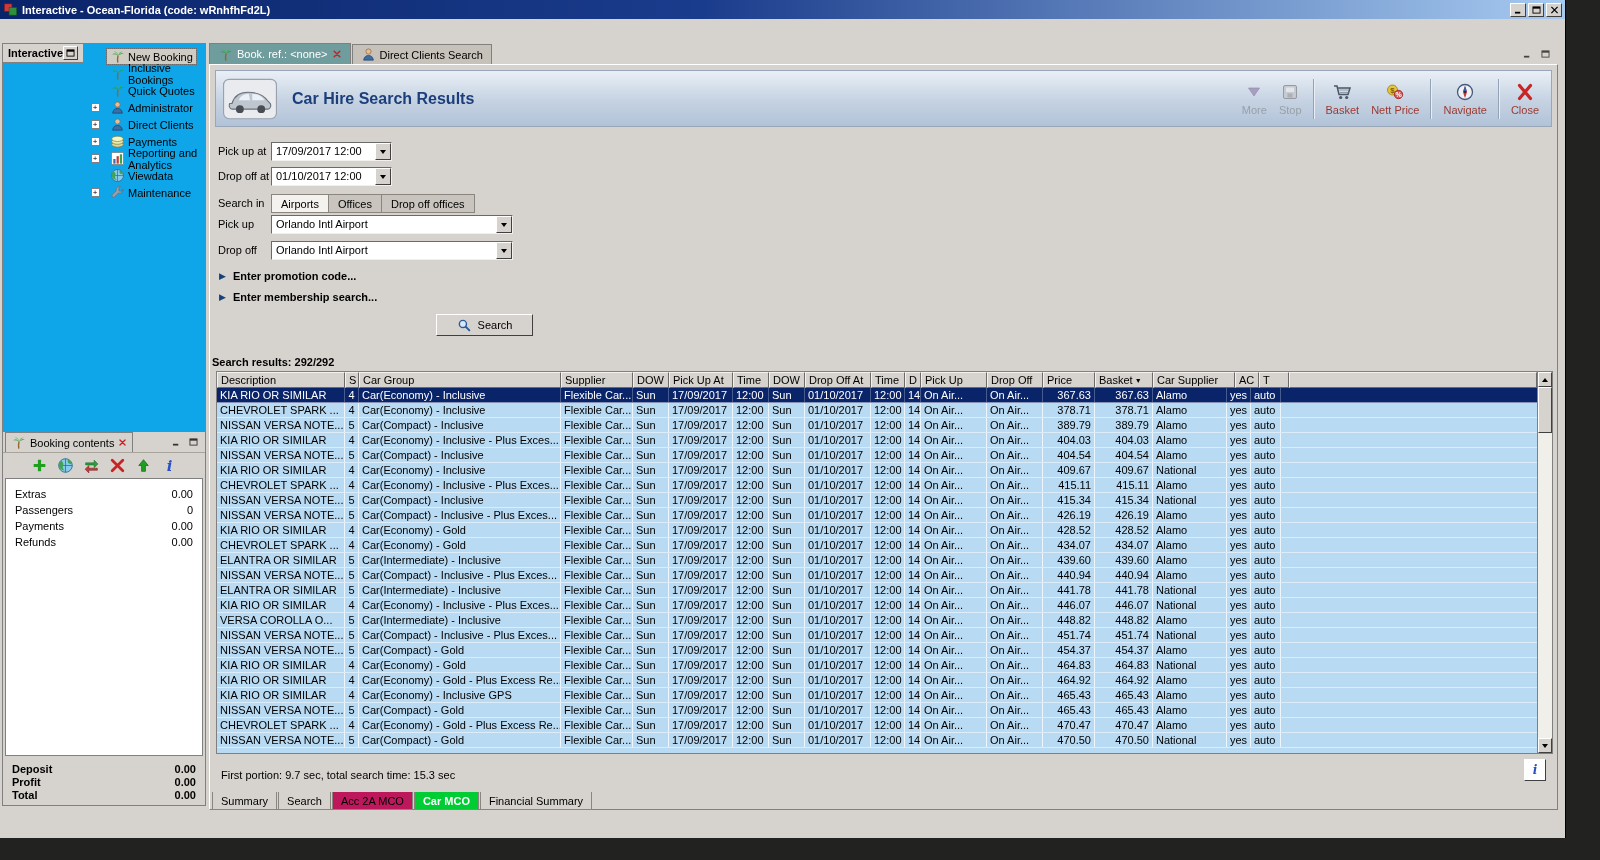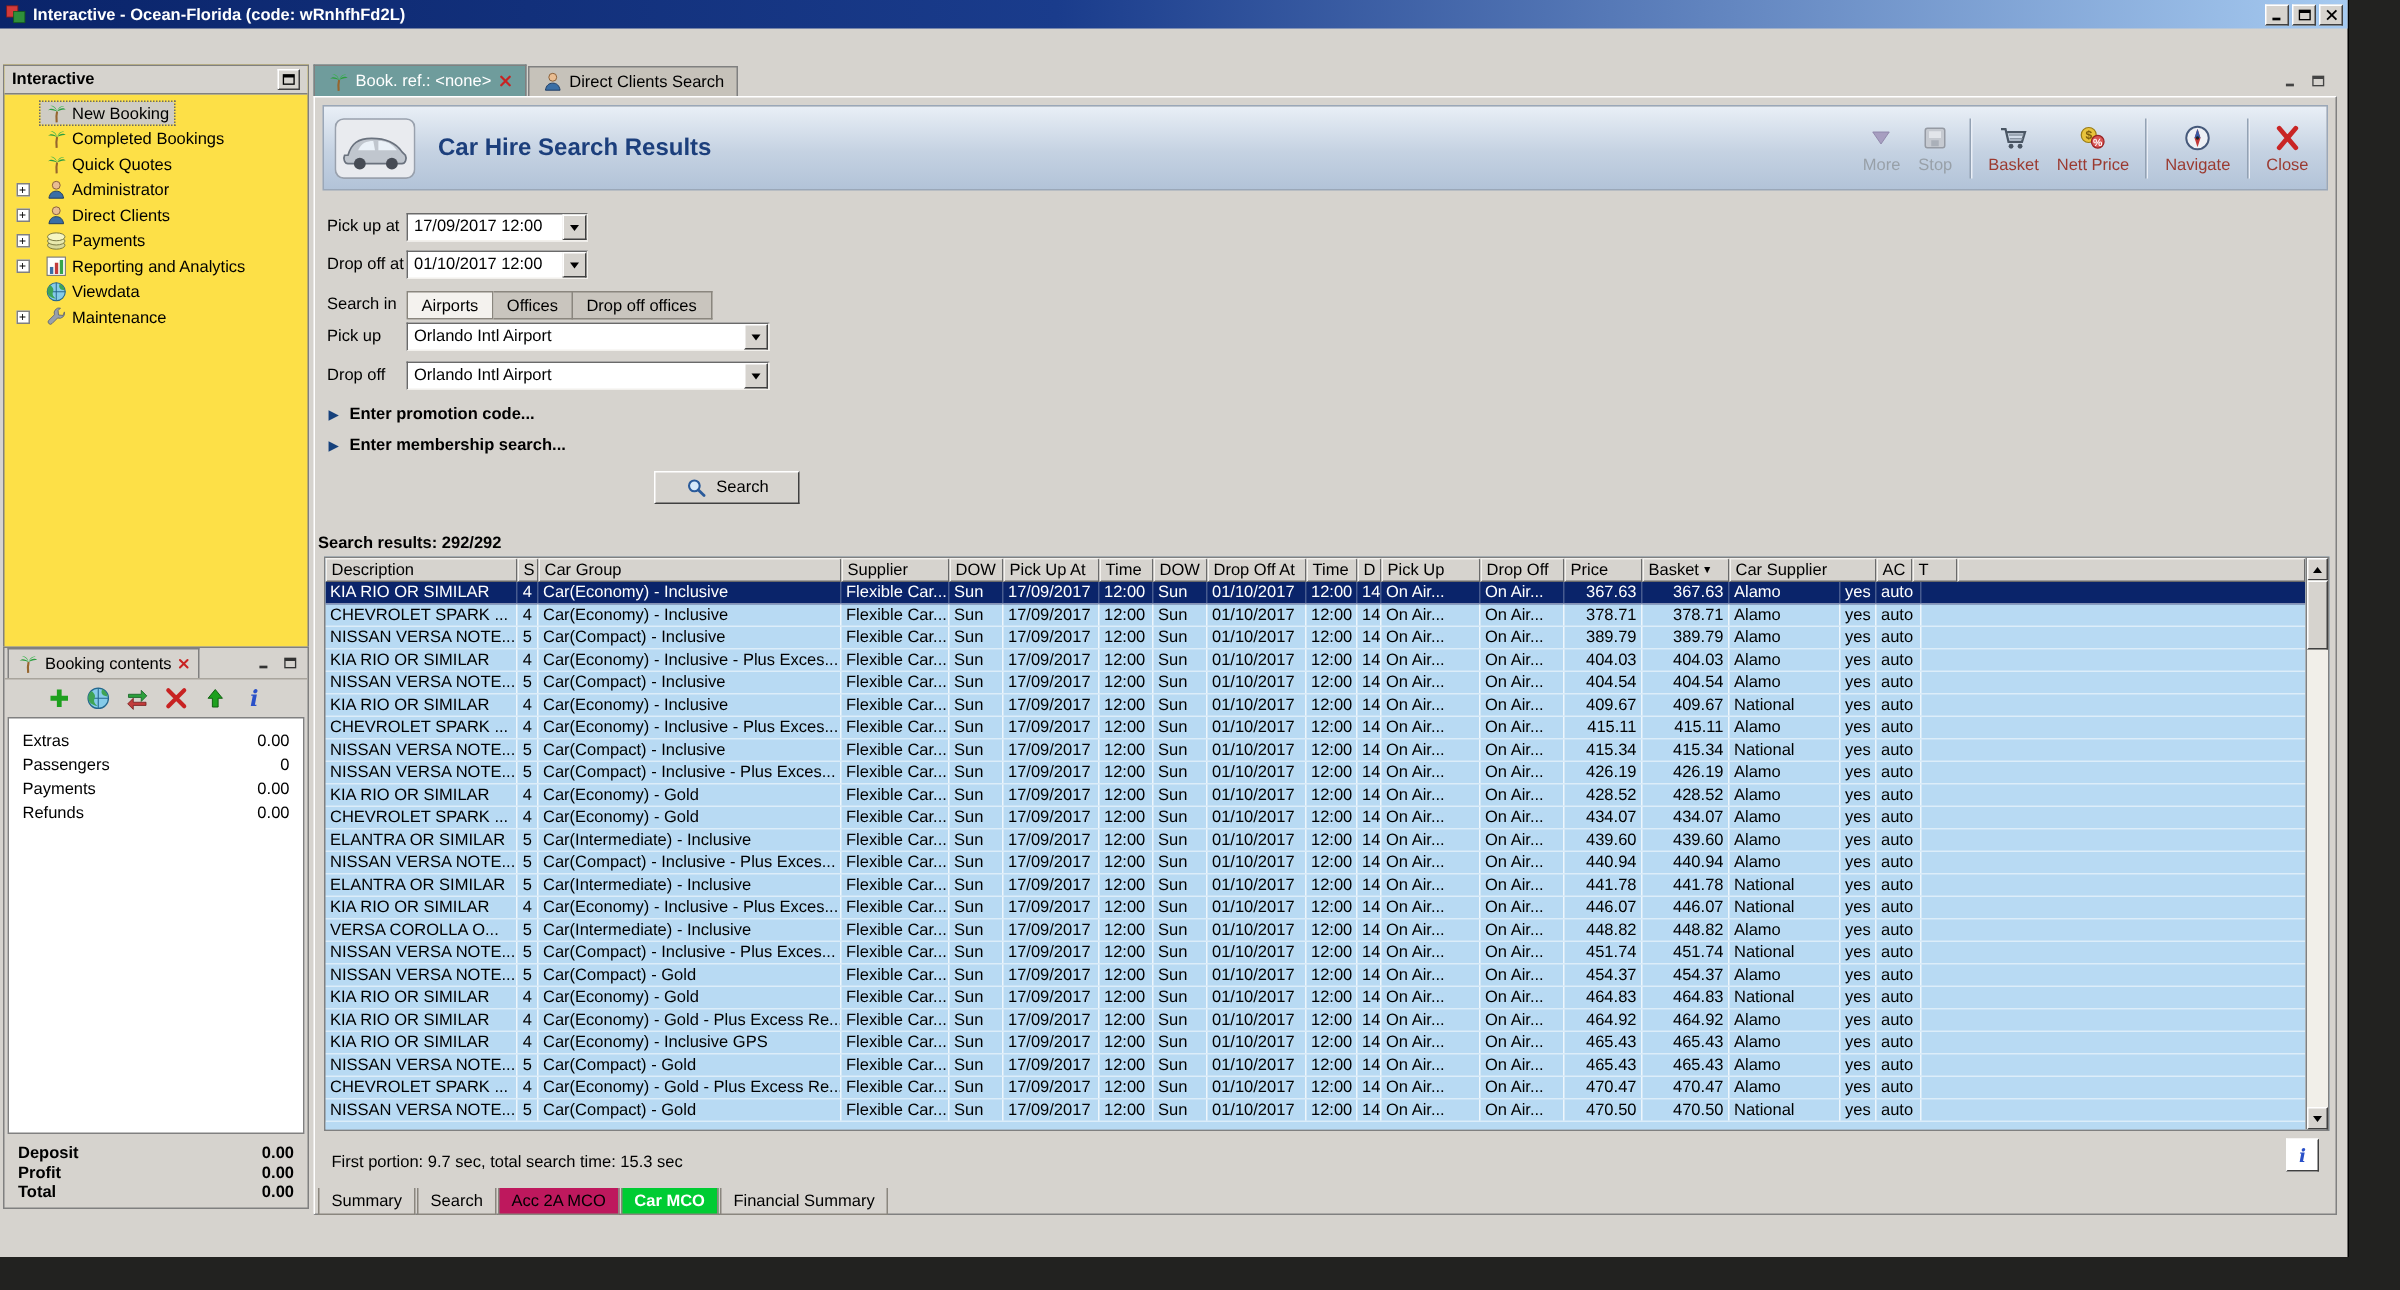--- a/index.html
+++ b/index.html
@@ -21,22 +21,22 @@
   
   .menubar { position:absolute; left:0; top:19px; right:0; height:21px; display:flex; align-items:center; padding-left:2px; }
   .menu-item { display:inline-block; padding:2px 7px; }
   .menu-item::first-letter { text-decoration:underline; }
 
   
   .icn { display:inline-flex; width:15px; height:15px; flex:none; }
   .icn svg { width:100%; height:100%; }
 
   
-  .sidebar-panel { position:absolute; left:2px; top:43px; width:204px; height:413px; background:#fde047;
-    border:1px solid #808080; display:flex; flex-direction:column; }
+  .sidebar-panel { position:absolute; left:2px; top:43px; width:204px; height:413px; background:#0ea5e9;
+    border:1px solid #808080; display:flex; flex-direction:row; }
   .panel-header { height:19px; background:#d6d3ce; border-bottom:1px solid #808080; display:flex; align-items:center; padding:0 5px; font-weight:bold; }
   .ph-btn { margin-left:auto; width:15px; height:14px; background:#d6d3ce; border:1px solid; border-color:#fff #404040 #404040 #fff;
     display:flex; align-items:center; justify-content:center; }
   .ph-btn svg { width:9px; height:8px; }
   .tree { flex:1; overflow:hidden; padding-top:4px; }
   .tree-item { display:flex; align-items:center; height:17px; }
   .texp { width:24px; display:flex; justify-content:center; flex:none; }
   .plusbox { width:9px; height:9px; border:1px solid #808080; background:#fff; font-size:8px; line-height:7px; text-align:center; }
   .item-body { display:flex; align-items:center; gap:3px; padding:0 3px; }
   .tree-item.selected .item-body { background:#cfccc4; outline:1px dotted #6a6a6a; }
@@ -214,21 +214,21 @@
             <span class="item-body">
               <span class="icn">
                 <svg viewBox="0 0 16 16">
                   <path d="M8.3 14.5C8 11.5 8 9 8.6 6.8" stroke="#96652e" stroke-width="1.5" fill="none"></path>
                   <path d="M8.6 6.8C6.6 4.4 3.6 4.2 2.2 5.9 4.6 5.3 6.8 6 8.6 6.8Z" fill="#2c9e3f"></path>
                   <path d="M8.6 6.8C8.1 3.9 6 2.1 3.8 2.7 6.2 3.1 7.6 4.8 8.6 6.8Z" fill="#37b44c"></path>
                   <path d="M8.6 6.8C10.5 4.2 13.2 3.8 14.7 5.4 12.2 5.1 10.4 5.9 8.6 6.8Z" fill="#2c9e3f"></path>
                   <path d="M8.6 6.8C9.3 3.9 11.6 2.3 13.6 3.1 11.1 3.3 9.6 4.9 8.6 6.8Z" fill="#37b44c"></path>
                 </svg>
               </span>
-              <span class="tlabel">Completed Bookings</span>
+              <span class="tlabel">Inclusive Bookings</span>
             </span>
           </div>
           <div class="tree-item">
             <span class="texp"></span>
             <span class="item-body">
               <span class="icn">
                 <svg viewBox="0 0 16 16">
                   <path d="M8.3 14.5C8 11.5 8 9 8.6 6.8" stroke="#96652e" stroke-width="1.5" fill="none"></path>
                   <path d="M8.6 6.8C6.6 4.4 3.6 4.2 2.2 5.9 4.6 5.3 6.8 6 8.6 6.8Z" fill="#2c9e3f"></path>
                   <path d="M8.6 6.8C8.1 3.9 6 2.1 3.8 2.7 6.2 3.1 7.6 4.8 8.6 6.8Z" fill="#37b44c"></path>
@@ -625,21 +625,21 @@
               <div class="th" style="width: 64px;">Pick Up At</div>
               <div class="th" style="width: 36px;">Time</div>
               <div class="th" style="width: 36px;">DOW</div>
               <div class="th" style="width: 66px;">Drop Off At</div>
               <div class="th" style="width: 34px;">Time</div>
               <div class="th" style="width: 16px;">D</div>
               <div class="th" style="width: 66px;">Pick Up</div>
               <div class="th" style="width: 56px;">Drop Off</div>
               <div class="th" style="width: 52px;">Price</div>
               <div class="th" style="width: 58px;">Basket<span class="sort">▼</span></div>
-              <div class="th" style="width: 98px;">Car Supplier</div>
+              <div class="th" style="width: 82px;">Car Supplier</div>
               <div class="th" style="width: 24px;">AC</div>
               <div class="th" style="width: 30px;">T</div>
               <div class="th fill"></div>
             </div>
           <div class="tbody">
               <div class="tr sel">
                 <div class="td" style="width: 128px;">KIA RIO OR SIMILAR</div>
                 <div class="td c" style="width: 14px;">4</div>
                 <div class="td" style="width: 202px;">Car(Economy) - Inclusive</div>
                 <div class="td" style="width: 72px;">Flexible Car...</div>

